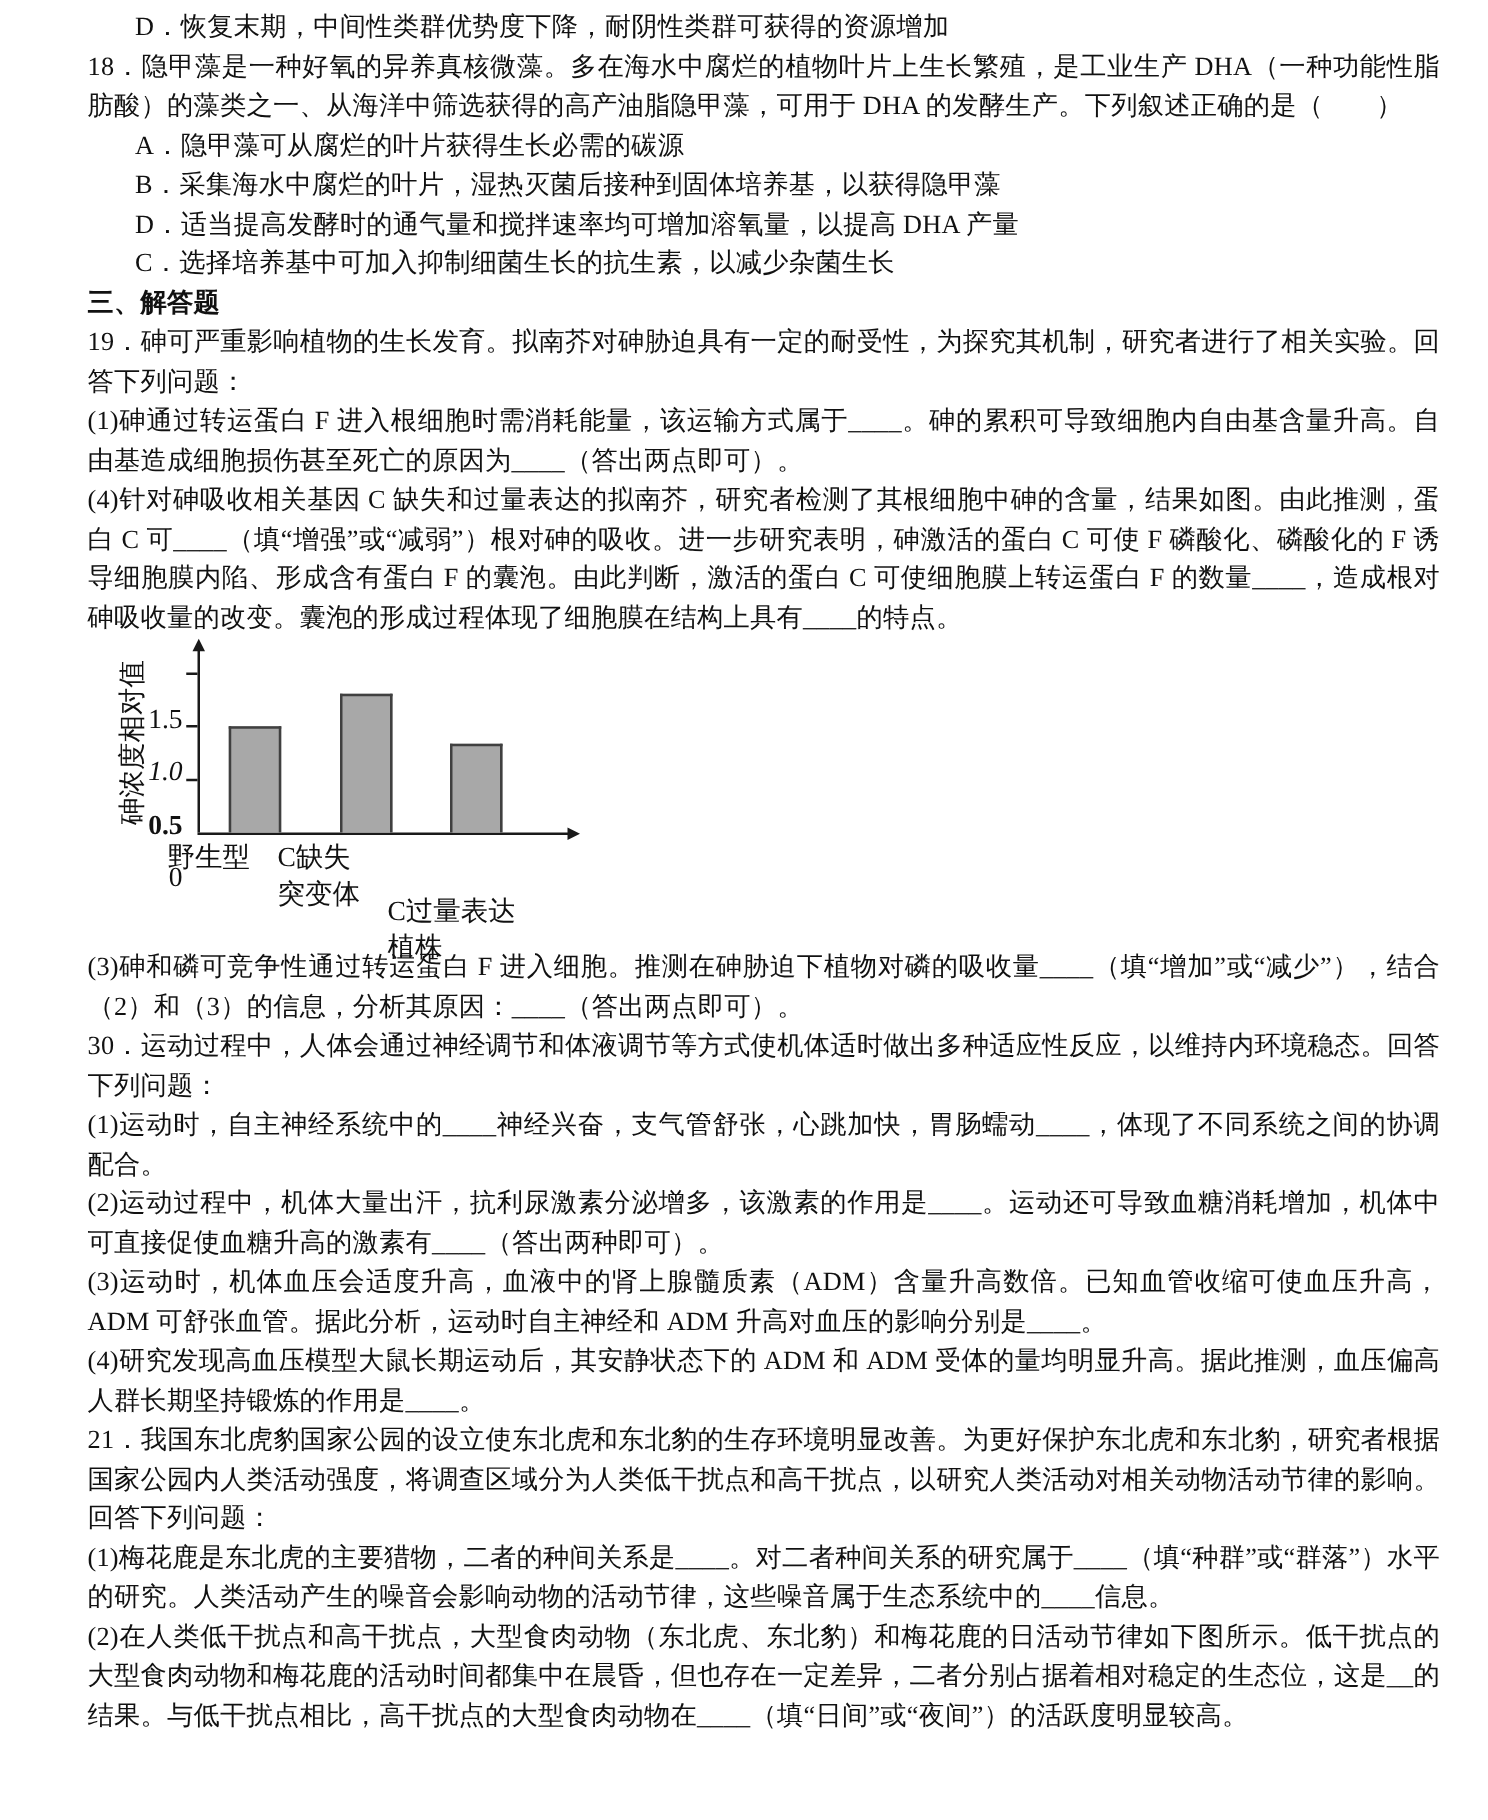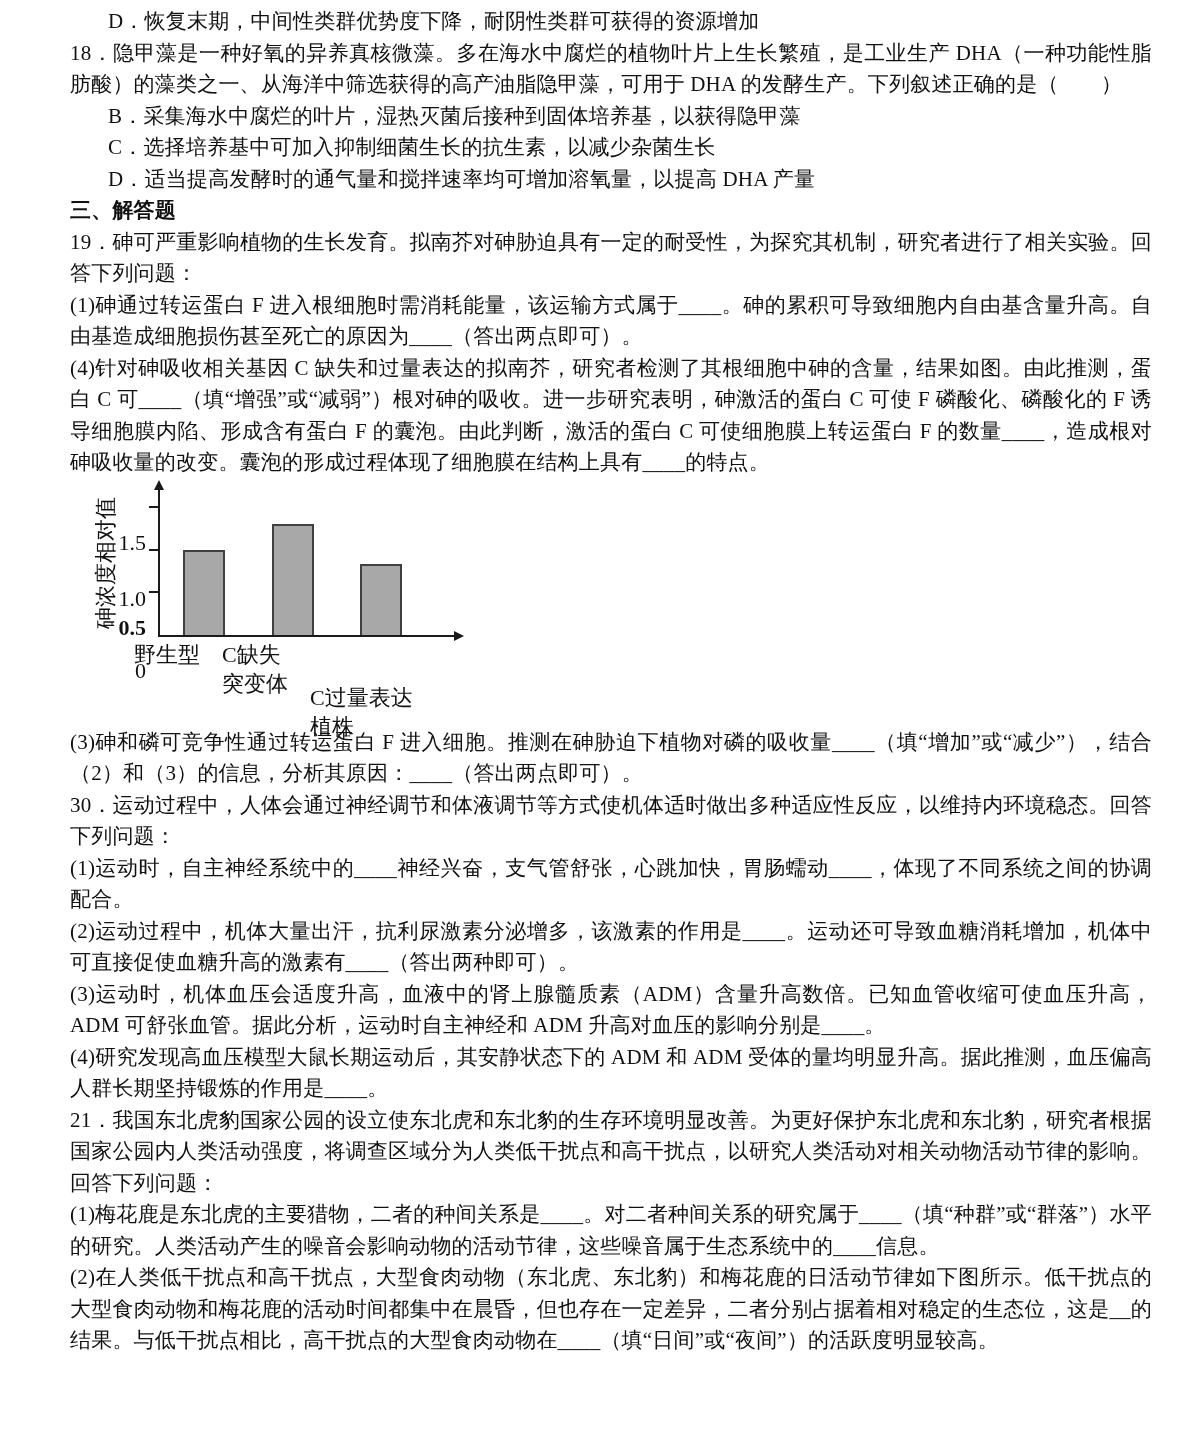--- a/index.html
+++ b/index.html
@@ -98,42 +98,43 @@
   }
 </style>
 </head>
 <body>
 
 <div class="page">
 
   <p class="para option">D．恢复末期，中间性类群优势度下降，耐阴性类群可获得的资源增加</p>
 
   <p class="para">18．隐甲藻是一种好氧的异养真核微藻。多在海水中腐烂的植物叶片上生长繁殖，是工业生产 DHA（一种功能性脂肪酸）的藻类之一、从海洋中筛选获得的高产油脂隐甲藻，可用于 DHA 的发酵生产。下列叙述正确的是（　　）</p>
+  <p class="para option">A．隐甲藻可从腐烂的叶片获得生长必需的碳源</p>
   <p class="para option">B．采集海水中腐烂的叶片，湿热灭菌后接种到固体培养基，以获得隐甲藻</p>
+  <p class="para option">D．适当提高发酵时的通气量和搅拌速率均可增加溶氧量，以提高 DHA 产量</p>
   <p class="para option">C．选择培养基中可加入抑制细菌生长的抗生素，以减少杂菌生长</p>
-  <p class="para option">D．适当提高发酵时的通气量和搅拌速率均可增加溶氧量，以提高 DHA 产量</p>
 
   <p class="para section-heading">三、解答题</p>
 
   <p class="para">19．砷可严重影响植物的生长发育。拟南芥对砷胁迫具有一定的耐受性，为探究其机制，研究者进行了相关实验。回答下列问题：</p>
   <p class="para">(1)砷通过转运蛋白 F 进入根细胞时需消耗能量，该运输方式属于____。砷的累积可导致细胞内自由基含量升高。自由基造成细胞损伤甚至死亡的原因为____（答出两点即可）。</p>
   <p class="para">(4)针对砷吸收相关基因 C 缺失和过量表达的拟南芥，研究者检测了其根细胞中砷的含量，结果如图。由此推测，蛋白 C 可____（填“增强”或“减弱”）根对砷的吸收。进一步研究表明，砷激活的蛋白 C 可使 F 磷酸化、磷酸化的 F 诱导细胞膜内陷、形成含有蛋白 F 的囊泡。由此判断，激活的蛋白 C 可使细胞膜上转运蛋白 F 的数量____，造成根对砷吸收量的改变。囊泡的形成过程体现了细胞膜在结构上具有____的特点。</p>
 
   <div class="chart-wrap">
     <div class="y-axis-label">砷浓度相对值</div>
     <div class="y-axis"></div>
     <div class="arrow-up"></div>
     <div class="x-axis"></div>
     <div class="arrow-right"></div>
     <div id="chart-dynamic">
         <div class="tick-label" style="top: 139px;">0</div>
         <div class="tick-line" style="top: 106.5px;"></div>
         <div class="tick-label" style="top: 96.5px; font-weight: bold;">0.5</div>
         <div class="tick-line" style="top: 64px;"></div>
-        <div class="tick-label" style="top: 67px;">1.0</div>
+        <div class="tick-label" style="top: 54px; font-style: italic;">1.0</div>
         <div class="tick-line" style="top: 21.5px;"></div>
         <div class="tick-label" style="top: 11.5px;">1.5</div>
         <div class="bar" style="left: 91px; top: 65px; height: 85px; width: 42px; background: rgb(168, 168, 168); border-color: rgb(64, 64, 64);"></div>
         <div class="bar" style="left: 180px; top: 39px; height: 111px; width: 42px; background: rgb(168, 168, 168); border-color: rgb(64, 64, 64);"></div>
         <div class="bar" style="left: 268px; top: 79px; height: 71px; width: 42px; background: rgb(168, 168, 168); border-color: rgb(64, 64, 64);"></div>
         <div class="cat-label" style="left: 42px;">野生型</div>
         <div class="cat-label" style="left: 130px;">C缺失
 突变体</div>
         <div class="cat-label" style="left: 218px; margin-top: 43px;">C过量表达
 植株</div>

